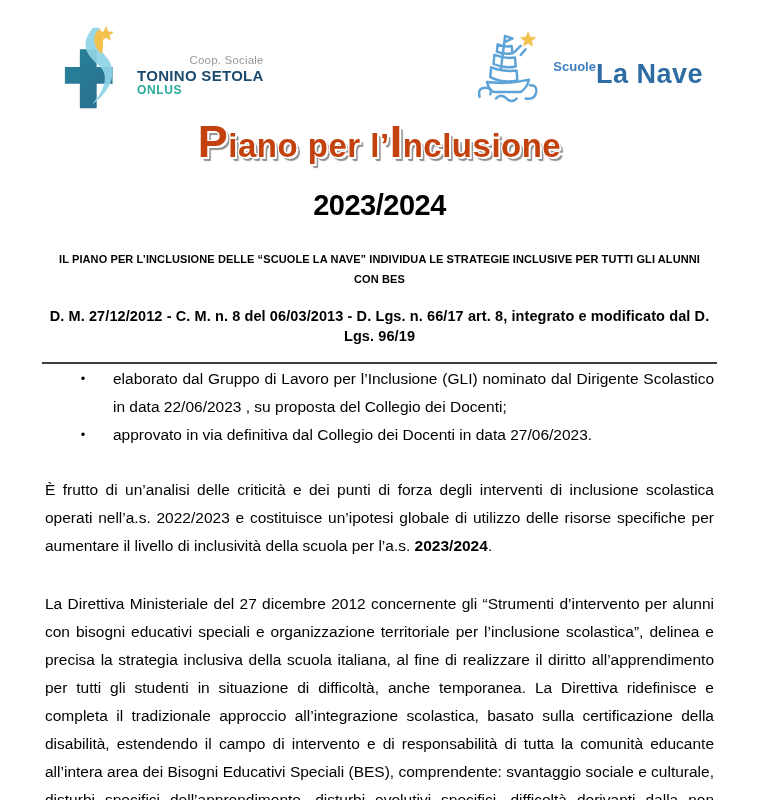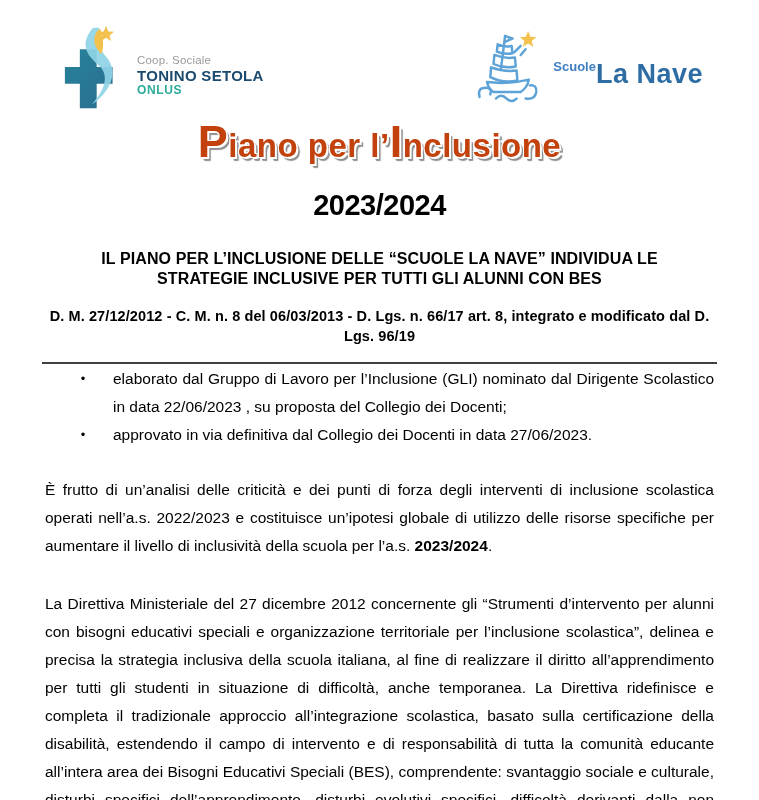--- a/index.html
+++ b/index.html
@@ -4,42 +4,42 @@
 <style>
   html,body{margin:0;padding:0;background:#fff;}
   .page{
     width:759px;height:800px;background:#fff;overflow:hidden;
     font-family:"Liberation Sans",sans-serif;color:#000;position:relative;
   }
   
   .header{display:flex;justify-content:space-between;align-items:flex-start;padding:24px 56px 0 54px;}
   .logo-left{display:flex;align-items:center;gap:7px;}
   .logo-left-text{display:flex;flex-direction:column;line-height:1.15;padding-top:14px;}
-  .coop{font-size:11.5px;color:var(--gray-label,#999);letter-spacing:.2px;}
+  .coop{font-size:11.5px;color:var(--gray-label,#999);letter-spacing:.2px;text-align:right;}
   .tonino{font-size:15px;font-weight:700;color:var(--navy,#1b4a6e);letter-spacing:.3px;}
   .onlus{font-size:12px;font-weight:700;color:var(--teal-onlus,#2aab9b);letter-spacing:.6px;}
   .logo-right{display:flex;align-items:center;gap:6px;margin-top:0;}
   .logo-right-text{display:flex;flex-direction:row;line-height:1.05;padding-top:16px;text-align:right;}
   .scuole{font-size:13px;font-weight:700;color:var(--scuole-blue,#3f7fc1);}
   .lanave{font-size:27px;font-weight:700;color:var(--lanave-blue,#2e6da4);letter-spacing:.5px;}
   
   .main-title{
     text-align:center;margin-top:2px;font-weight:700;font-size:33px;letter-spacing:.5px;
     color:#c2410c;
     text-shadow:
       -1px -1px 0 #fff, 1px -1px 0 #fff, -1px 1px 0 #fff, 1px 1px 0 #fff,
       2px 2px 0 #fff,
       3px 3px 0 var(--shadow-gray,#8f8f8f), 3.5px 3.5px 1px var(--shadow-gray,#8f8f8f);
   }
   .main-title .cap{font-size:45px;}
   .year{ text-align:center;margin-top:21px;font-size:29px;font-weight:700;letter-spacing:-.5px;}
   
   .subtitle{
     text-align:center;margin:27px auto 0;width:648px;
-    font-size:16px;font-weight:700;line-height:20px;letter-spacing:.1px;
+    font-size:11px;font-weight:700;line-height:20px;letter-spacing:.1px;
   }
   .norms{
     text-align:center;margin:17px auto 16px;width:662px;
     font-size:14.5px;font-weight:700;line-height:20px;letter-spacing:.1px;
   }
   .rule{margin:15px 42px 0 42px;border:none;border-top:2px solid #404040;height:0;}
   
   .content{padding:0 45px;font-size:15.5px;line-height:28px;}
   .intro{margin-top:29px;}
   .bullets{list-style:none;margin:1px 0 0 0;padding:0;}

